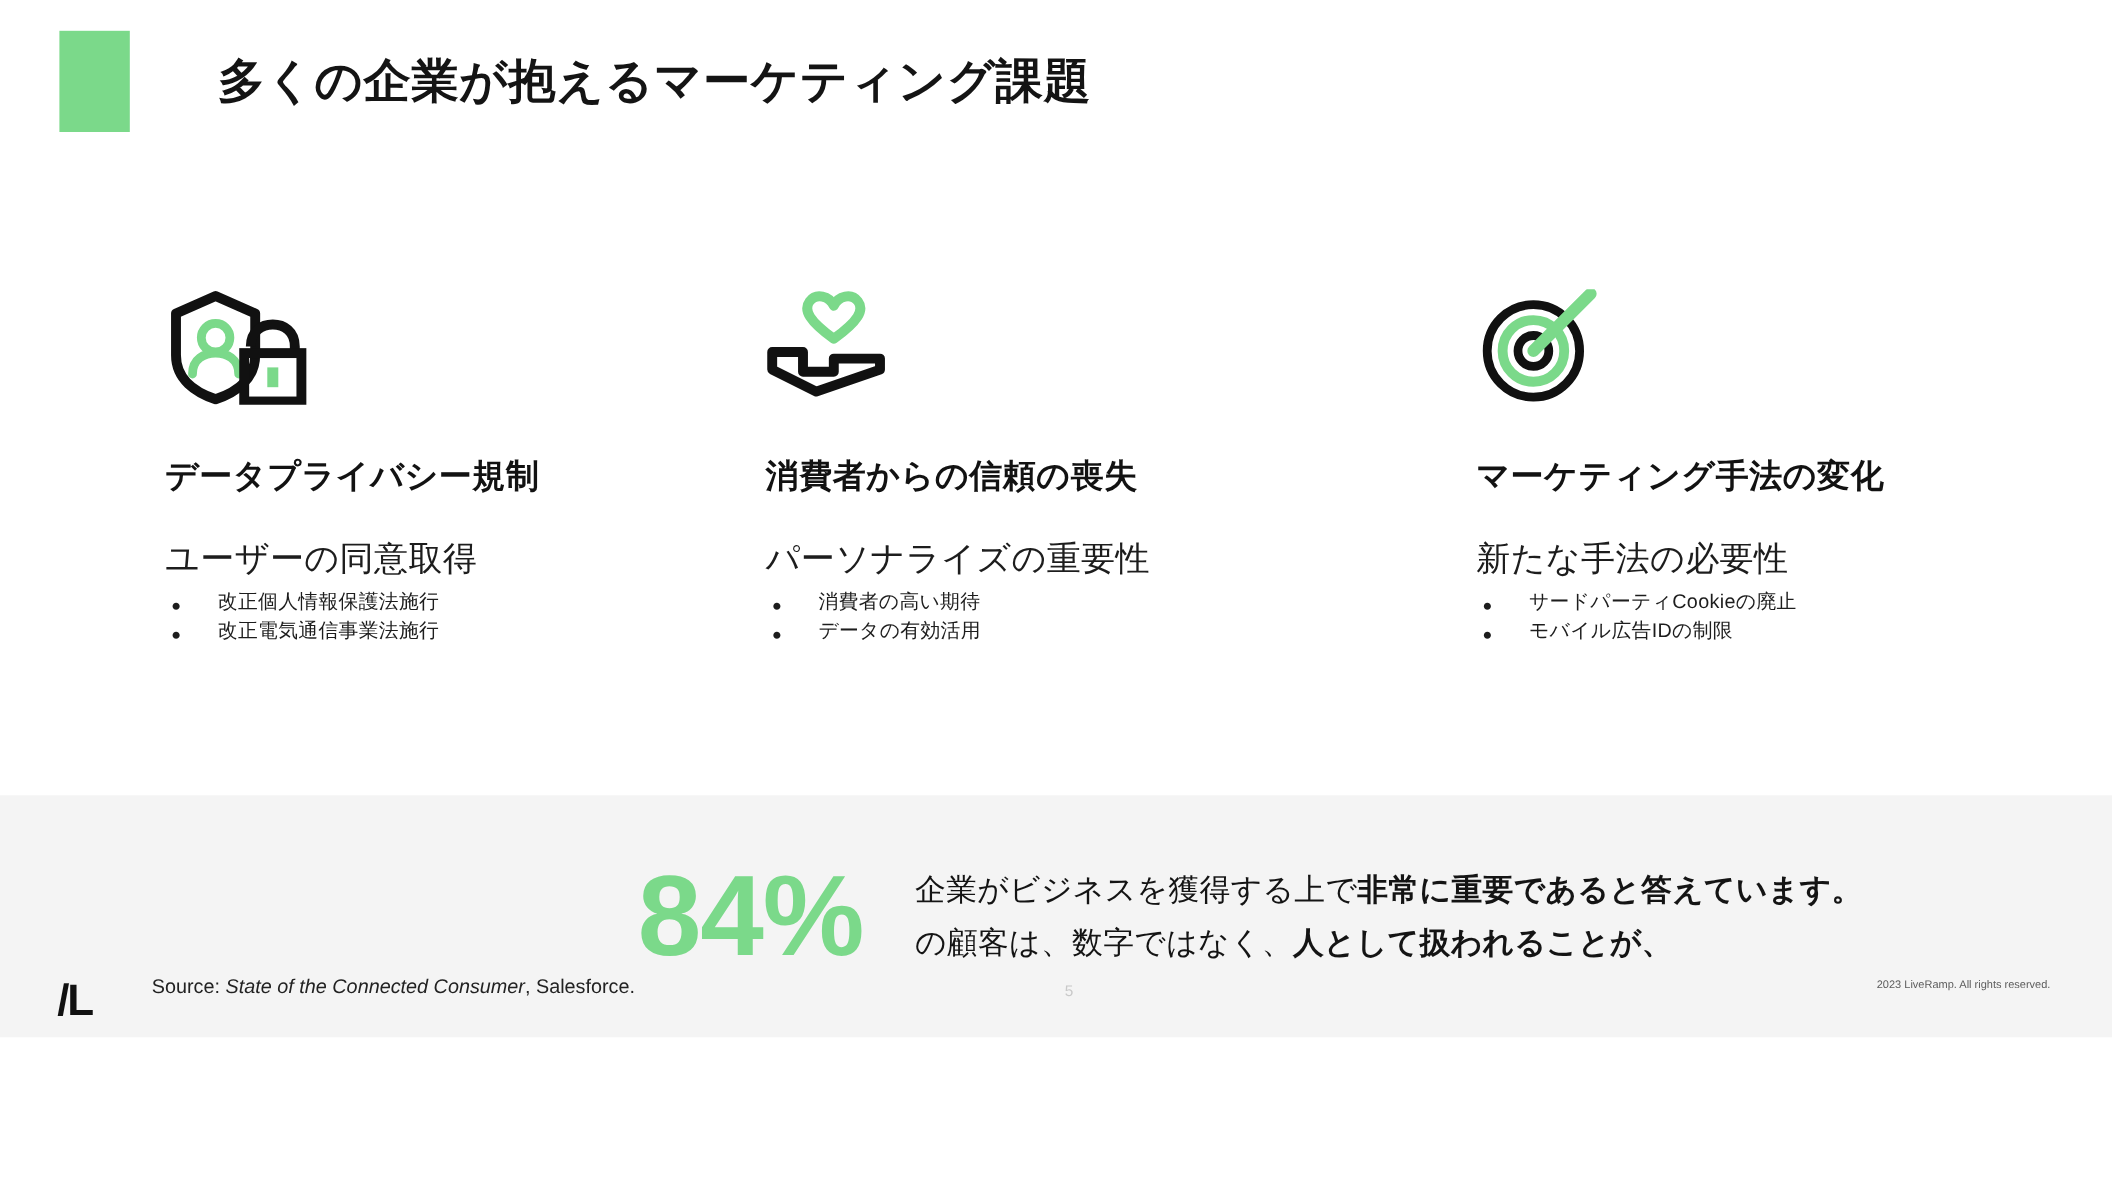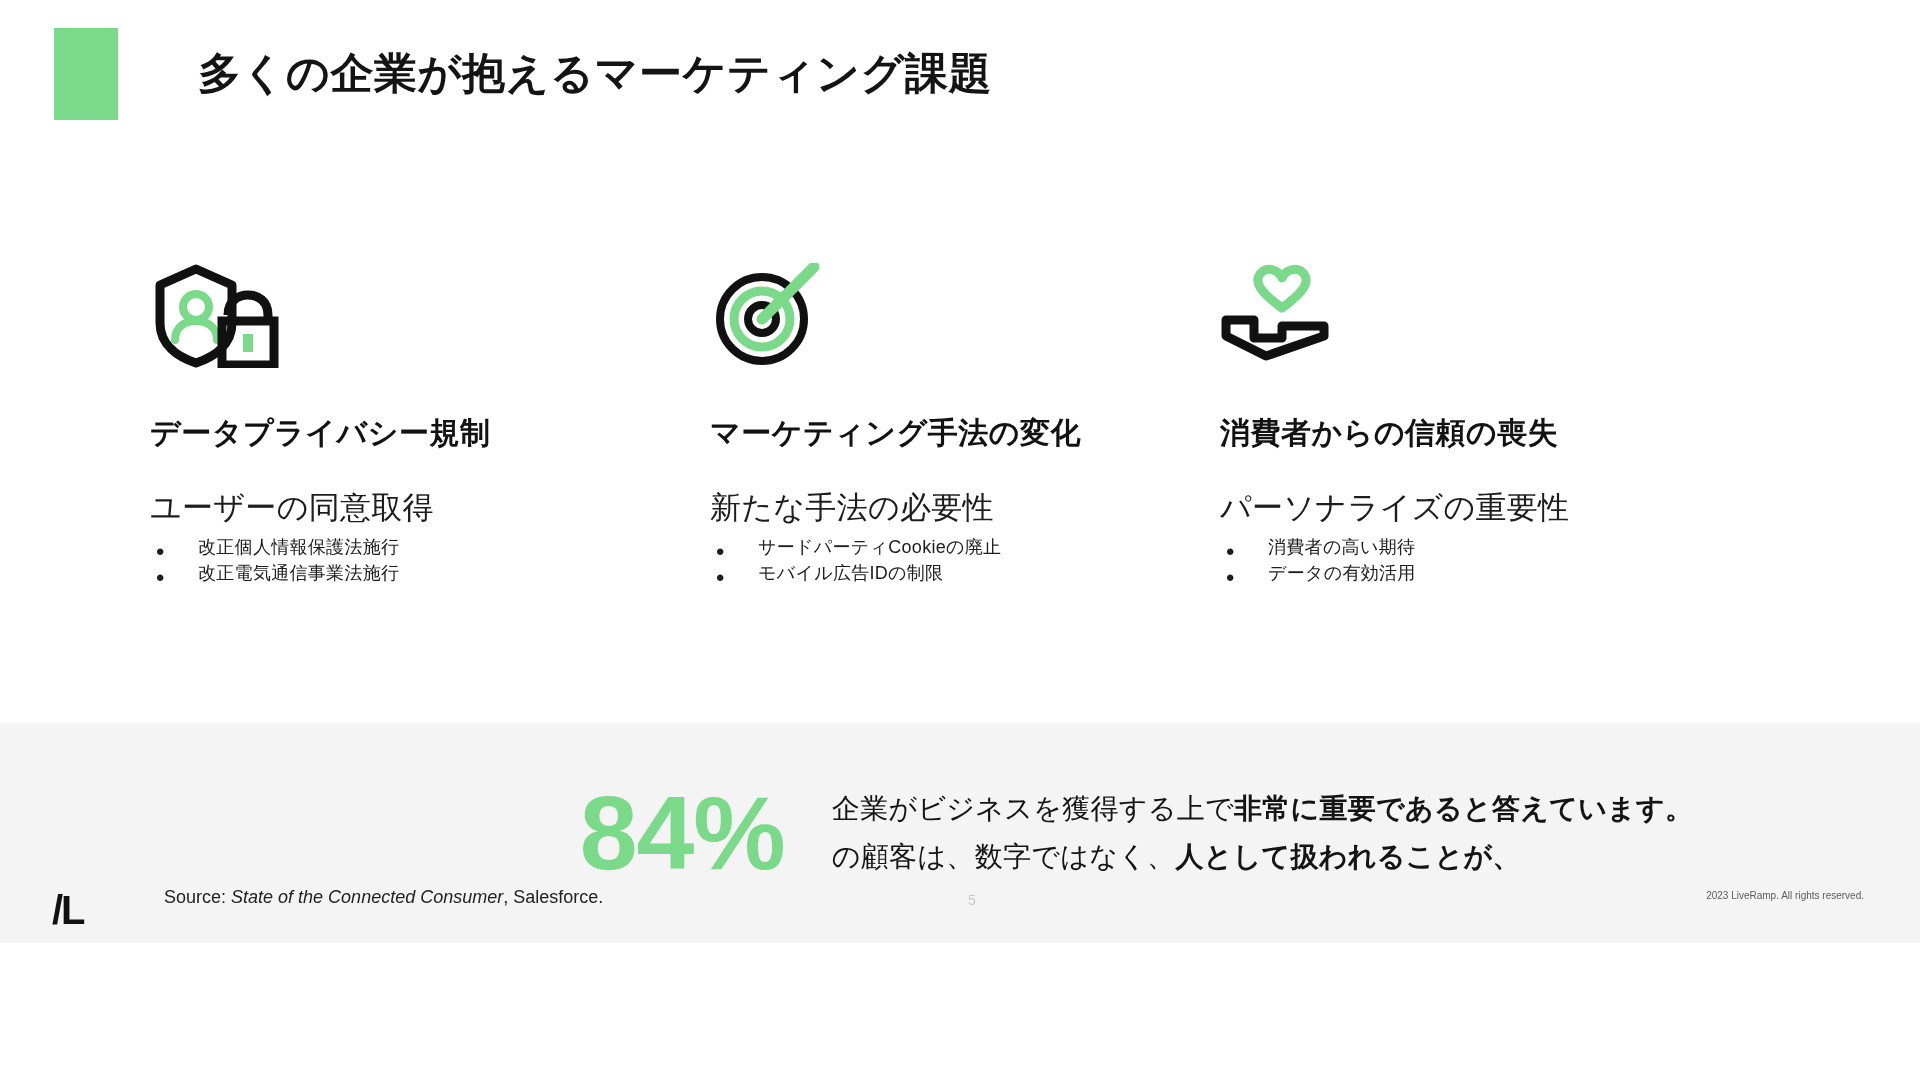--- a/index.html
+++ b/index.html
@@ -23,20 +23,21 @@
   .slide-title {
     margin-left:80px;
     font-size:43px; font-weight:bold; color:#141414;
     letter-spacing:0.5px; white-space:nowrap;
   }
 
   
   .columns {
     position:absolute; left:0; top:258px; width:100%;
     display:flex;
+    gap:36px;
   }
   .col { flex:none; }
   .col-1 { width:560px; padding-left:150px; }
   .col-2 { width:560px; padding-left:150px; }
   .col-3 { width:560px; padding-left:100px; }
 
   .icon-wrap { height:110px; display:flex; align-items:flex-end; }
   .col-3 .icon-wrap { align-items:center; }
 
   .col-head {
@@ -81,21 +82,21 @@
   
   .footer {
     position:absolute; left:0; bottom:0; width:1920px; height:92px;
   }
   .logo {
     position:absolute; left:52px; top:16px;
     font-size:40px; font-weight:bold; color:#111; letter-spacing:-2px;
     font-family:"Liberation Sans", sans-serif;
   }
   .source {
-    position:absolute; left:164px; top:15px;
+    position:absolute; left:138px; top:15px;
     font-size:18px; color:#222; white-space:nowrap;
   }
   .source i { font-style:italic; }
   .page-num {
     position:absolute; left:968px; top:20px;
     font-size:14px; color:#c9c9c9;
   }
   .copyright {
     position:absolute; right:56px; top:18px;
     font-size:10px; color:#5c5c5c; white-space:nowrap;
@@ -125,49 +126,49 @@
         </svg>
       </div>
       <div class="col-head">データプライバシー規制</div>
       <div class="col-lead">ユーザーの同意取得</div>
       <ul class="bullets">
         <li>改正個人情報保護法施行</li>
         <li>改正電気通信事業法施行</li>
       </ul>
     </div>
 
+    <div class="col col-3">
+      <div class="icon-wrap">
+        <svg width="128" height="98" viewBox="0 0 128 98">
+          <path d="M62 44 C40 28 34 18 40 10 C46 2 58 5 62 14 C66 5 78 2 84 10 C90 18 84 28 62 44 Z" fill="none" stroke="#7BD98A" stroke-width="9" stroke-linejoin="round"></path>
+          <path d="M6 56 L6 72 L46 92 L104 72 L104 62 L62 62 L62 74 L34 74 L34 56 Z" fill="none" stroke="#111" stroke-width="9" stroke-linejoin="round"></path>
+        </svg>
+      </div>
+      <div class="col-head">消費者からの信頼の喪失</div>
+      <div class="col-lead">パーソナライズの重要性</div>
+      <ul class="bullets">
+        <li>消費者の高い期待</li>
+        <li>データの有効活用</li>
+      </ul>
+    </div>
+
     <div class="col col-2">
       <div class="icon-wrap">
         <svg width="118" height="105" viewBox="0 0 118 105">
           <circle cx="52" cy="56" r="42" fill="none" stroke="#111" stroke-width="8"></circle>
           <circle cx="52" cy="56" r="28" fill="none" stroke="#7BD98A" stroke-width="9"></circle>
           <circle cx="52" cy="56" r="14" fill="none" stroke="#111" stroke-width="8"></circle>
           <path d="M52 56 L104 4" fill="none" stroke="#7BD98A" stroke-width="11" stroke-linecap="round"></path>
         </svg>
       </div>
       <div class="col-head">マーケティング手法の変化</div>
       <div class="col-lead">新たな手法の必要性</div>
       <ul class="bullets">
         <li>サードパーティCookieの廃止</li>
         <li>モバイル広告IDの制限</li>
-      </ul>
-    </div>
-
-    <div class="col col-3">
-      <div class="icon-wrap">
-        <svg width="128" height="98" viewBox="0 0 128 98">
-          <path d="M62 44 C40 28 34 18 40 10 C46 2 58 5 62 14 C66 5 78 2 84 10 C90 18 84 28 62 44 Z" fill="none" stroke="#7BD98A" stroke-width="9" stroke-linejoin="round"></path>
-          <path d="M6 56 L6 72 L46 92 L104 72 L104 62 L62 62 L62 74 L34 74 L34 56 Z" fill="none" stroke="#111" stroke-width="9" stroke-linejoin="round"></path>
-        </svg>
-      </div>
-      <div class="col-head">消費者からの信頼の喪失</div>
-      <div class="col-lead">パーソナライズの重要性</div>
-      <ul class="bullets">
-        <li>消費者の高い期待</li>
-        <li>データの有効活用</li>
       </ul>
     </div>
   </div>
 
   <div class="stat-band">
     <div class="stat-number">84%</div>
     <div class="stat-text">
       <div class="stat-line">
         <span>企業がビジネスを獲得する上で</span><b>非常に重要であると答えています。</b>
       </div>

